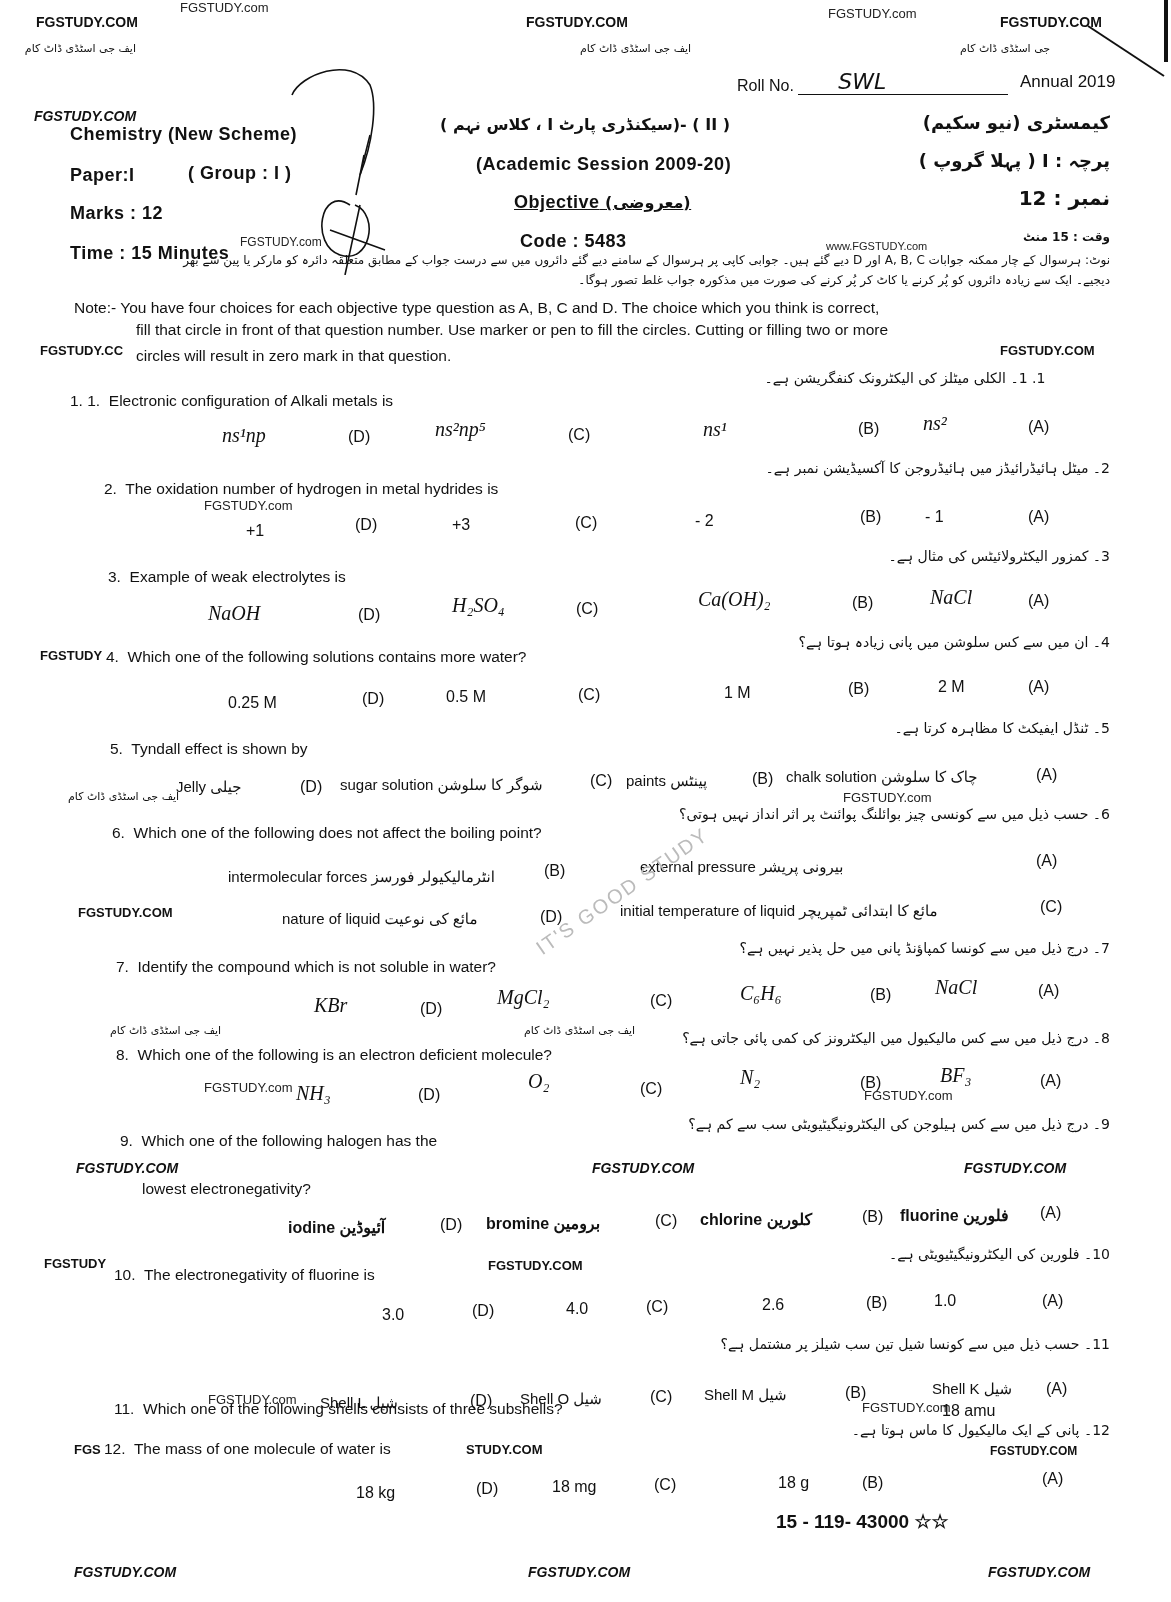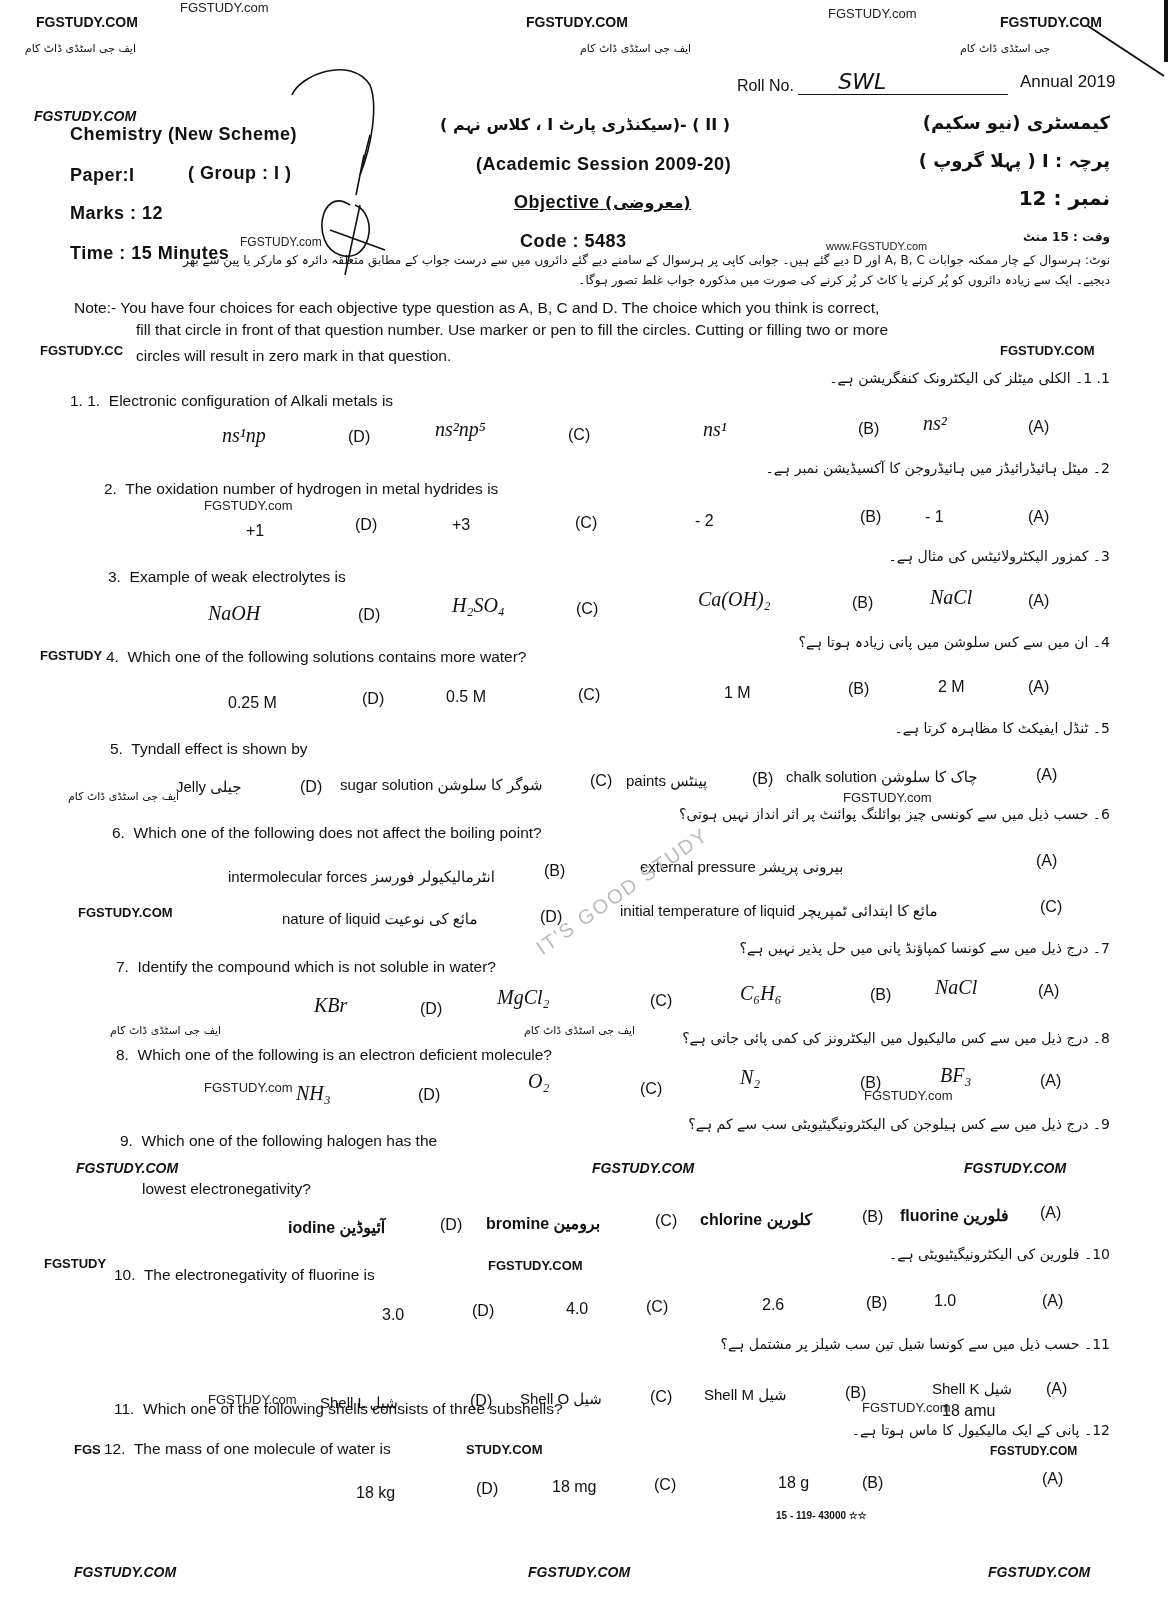--- a/index.html
+++ b/index.html
@@ -77,21 +77,21 @@
 <div class="abs q" style="left:74px;top:299px;">Note:- You have four choices for each objective type question as A, B, C and D.  The choice which you think is correct,</div>
 <div class="abs q" style="left:136px;top:321px;">fill  that circle in front of that question number.  Use marker or pen to fill the circles.  Cutting or filling two or more</div>
 <div class="abs wm" style="left:40px;top:343px;font-size:13px;">FGSTUDY.CC</div>
 <div class="abs q" style="left:136px;top:347px;">circles will result in zero mark in that question.</div>
 <div class="abs wm" style="left:1000px;top:343px;font-size:13px;">FGSTUDY.COM</div>
 
 <div class="abs q" style="left:70px;top:392px;">
   <span>1.  1.</span>&nbsp;
   <span>Electronic configuration of Alkali metals is</span>
 </div>
-<div class="abs urdu" style="left:700px;top:370px;width:410px;text-align:right;">1. 1۔ الکلی میٹلز کی الیکٹرونک کنفگریشن ہے۔</div>
+<div class="abs urdu" style="left:700px;top:370px;width:410px;text-align:center;">1. 1۔ الکلی میٹلز کی الیکٹرونک کنفگریشن ہے۔</div>
 <div class="abs formula" style="left:222px;top:424px;">ns¹np</div>
 <div class="abs lbl" style="left:348px;top:428px;">(D)</div>
 <div class="abs formula" style="left:435px;top:418px;">ns²np⁵</div>
 <div class="abs lbl" style="left:568px;top:426px;">(C)</div>
 <div class="abs formula" style="left:703px;top:418px;">ns¹</div>
 <div class="abs lbl" style="left:858px;top:420px;">(B)</div>
 <div class="abs formula" style="left:923px;top:412px;">ns²</div>
 <div class="abs lbl" style="left:1028px;top:418px;">(A)</div>
 
 <div class="abs q" style="left:104px;top:480px;">
@@ -262,16 +262,16 @@
 <div class="abs wm" style="left:990px;top:1444px;font-size:12px;">FGSTUDY.COM</div>
 <div class="abs opt" style="left:356px;top:1484px;">18 kg</div>
 <div class="abs lbl" style="left:476px;top:1480px;">(D)</div>
 <div class="abs opt" style="left:552px;top:1478px;">18 mg</div>
 <div class="abs lbl" style="left:654px;top:1476px;">(C)</div>
 <div class="abs opt" style="left:752px;top:1474px;margin-left:26px;">18 g</div>
 <div class="abs lbl" style="left:862px;top:1474px;">(B)</div>
 <div class="abs opt" style="left:936px;top:1402px;margin-left:6px;">18 amu</div>
 <div class="abs lbl" style="left:1042px;top:1470px;">(A)</div>
 
-<div class="abs" style="left:776px;top:1510px;font-weight:bold;font-size:10px;">15 - 119- 43000 ☆☆</div>
+<div class="abs" style="left:776px;top:1510px;font-weight:bold;font-size:19px;">15 - 119- 43000 ☆☆</div>
 <div class="abs wm-i" style="left:74px;top:1564px;">FGSTUDY.COM</div>
 <div class="abs wm-i" style="left:528px;top:1564px;">FGSTUDY.COM</div>
 <div class="abs wm-i" style="left:988px;top:1564px;">FGSTUDY.COM</div>
 
 </body></html>

